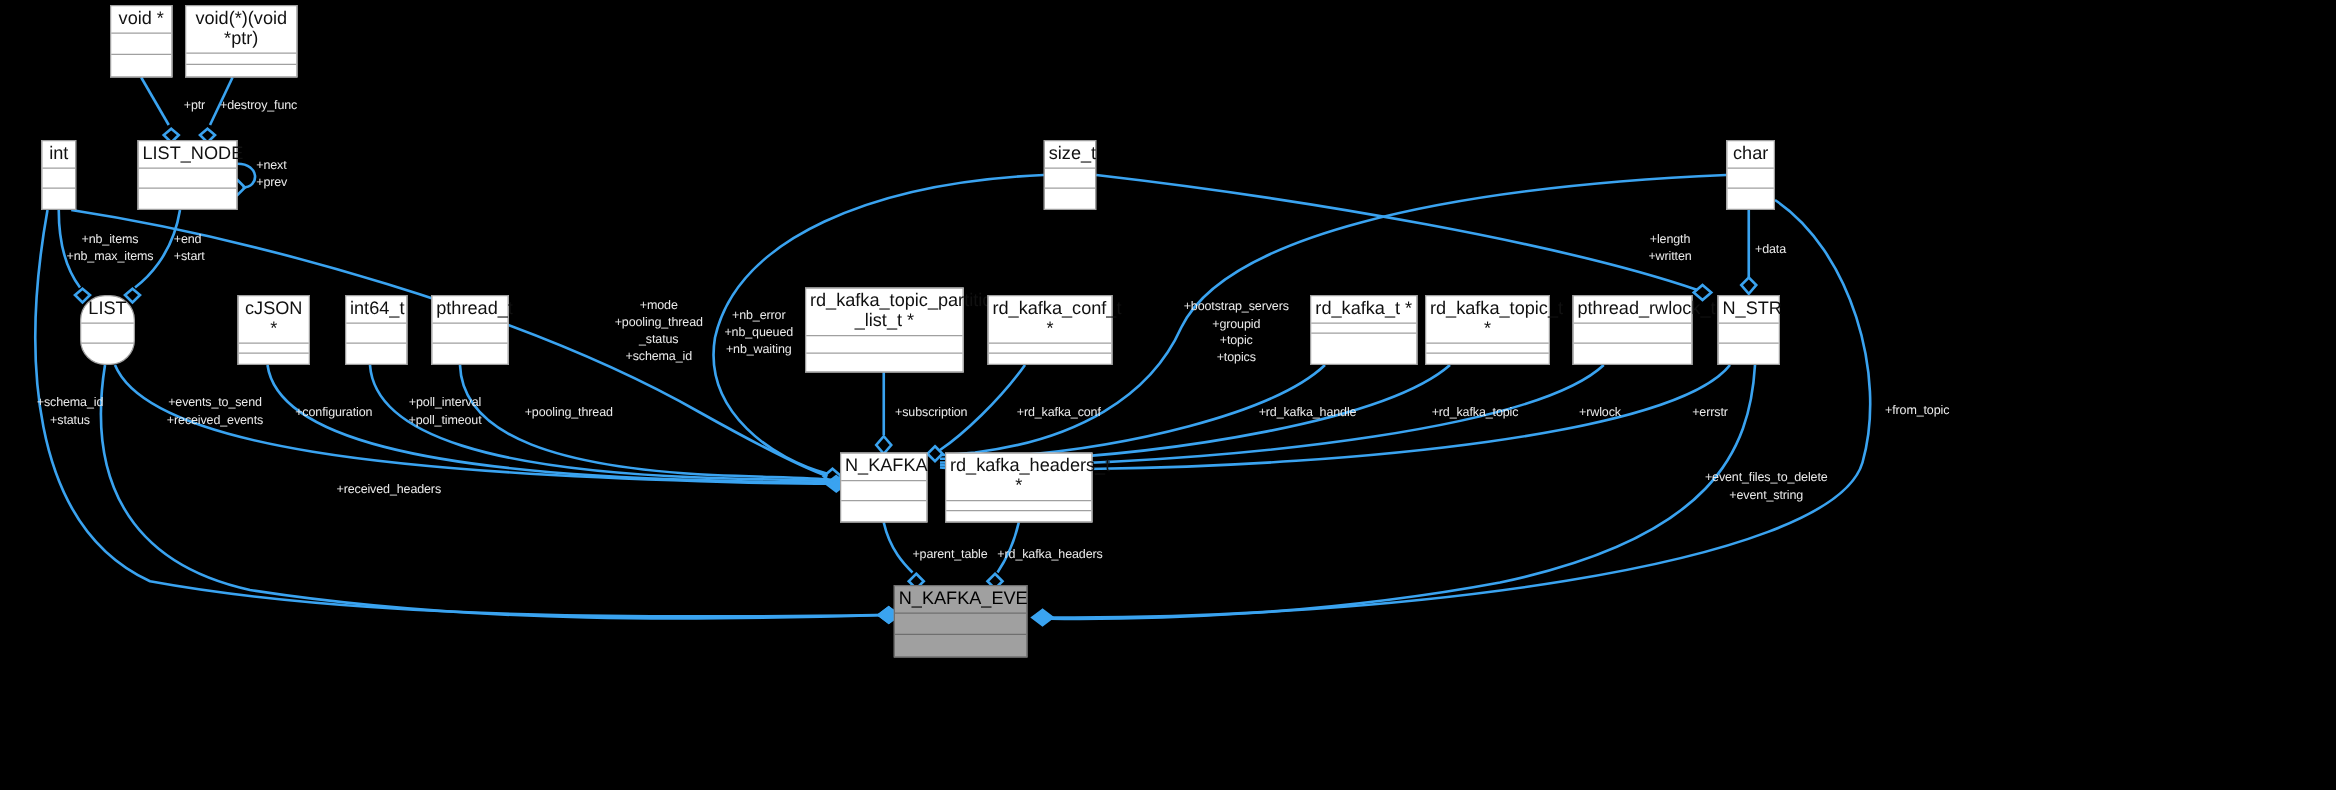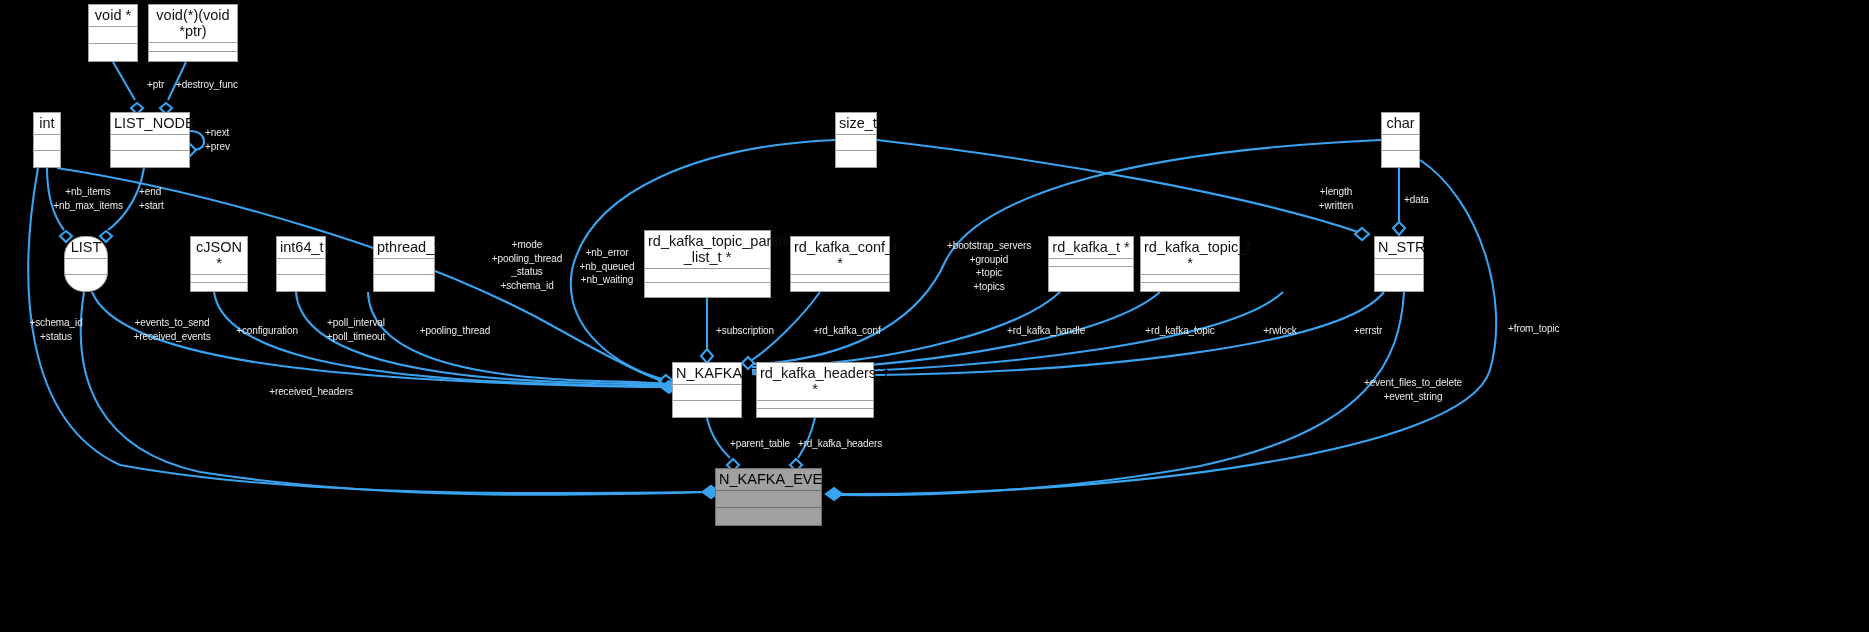--- a/index.html
+++ b/index.html
@@ -141,21 +141,21 @@
   <div class="node" style="left: 190px; top: 236px; width: 58px; height: 56px;">
     <div class="title">cJSON *</div>
     <div class="r1" style="height: 8px;"></div>
     <div class="r2" style="height: 7.53125px;"></div>
   </div>
   <div class="node" style="left: 276px; top: 236px; width: 50px; height: 56px;">
     <div class="title">int64_t</div>
     <div class="r1" style="height: 16px;"></div>
     <div class="r2" style="height: 15.7656px;"></div>
   </div>
-  <div class="node" style="left: 345px; top: 236px; width: 62px; height: 56px; margin-left: 28px;">
+  <div class="node" style="left: 345px; top: 236px; width: 62px; height: 56px;">
     <div class="title">pthread_t</div>
     <div class="r1" style="height: 16px;"></div>
     <div class="r2" style="height: 15.7656px;"></div>
   </div>
   <div class="node" style="left: 644px; top: 230px; width: 127px; height: 68px;">
     <div class="title">rd_kafka_topic_partition
 _list_t *</div>
     <div class="r1" style="height: 14px;"></div>
     <div class="r2" style="height: 13.5312px;"></div>
   </div>
@@ -166,20 +166,25 @@
   </div>
   <div class="node" style="left: 1048px; top: 236px; width: 86px; height: 56px;">
     <div class="title">rd_kafka_t *</div>
     <div class="r1" style="height: 8px;"></div>
     <div class="r2" style="height: 7.53125px;"></div>
   </div>
   <div class="node" style="left: 1140px; top: 236px; width: 100px; height: 56px;">
     <div class="title">rd_kafka_topic_t *</div>
     <div class="r1" style="height: 8px;"></div>
     <div class="r2" style="height: 7.53125px;"></div>
+  </div>
+  <div class="node" style="left: 1258px; top: 236px; width: 96px; height: 56px;">
+    <div class="title">pthread_rwlock_t</div>
+    <div class="r1" style="height: 16px;"></div>
+    <div class="r2" style="height: 15.7656px;"></div>
   </div>
   <div class="node" style="left: 1374px; top: 236px; width: 50px; height: 56px;">
     <div class="title">N_STR</div>
     <div class="r1" style="height: 16px;"></div>
     <div class="r2" style="height: 15.7656px;"></div>
   </div>
   <div class="node" style="left: 672px; top: 362px; width: 70px; height: 56px;">
     <div class="title">N_KAFKA</div>
     <div class="r1" style="height: 16px;"></div>
     <div class="r2" style="height: 15.7656px;"></div>

